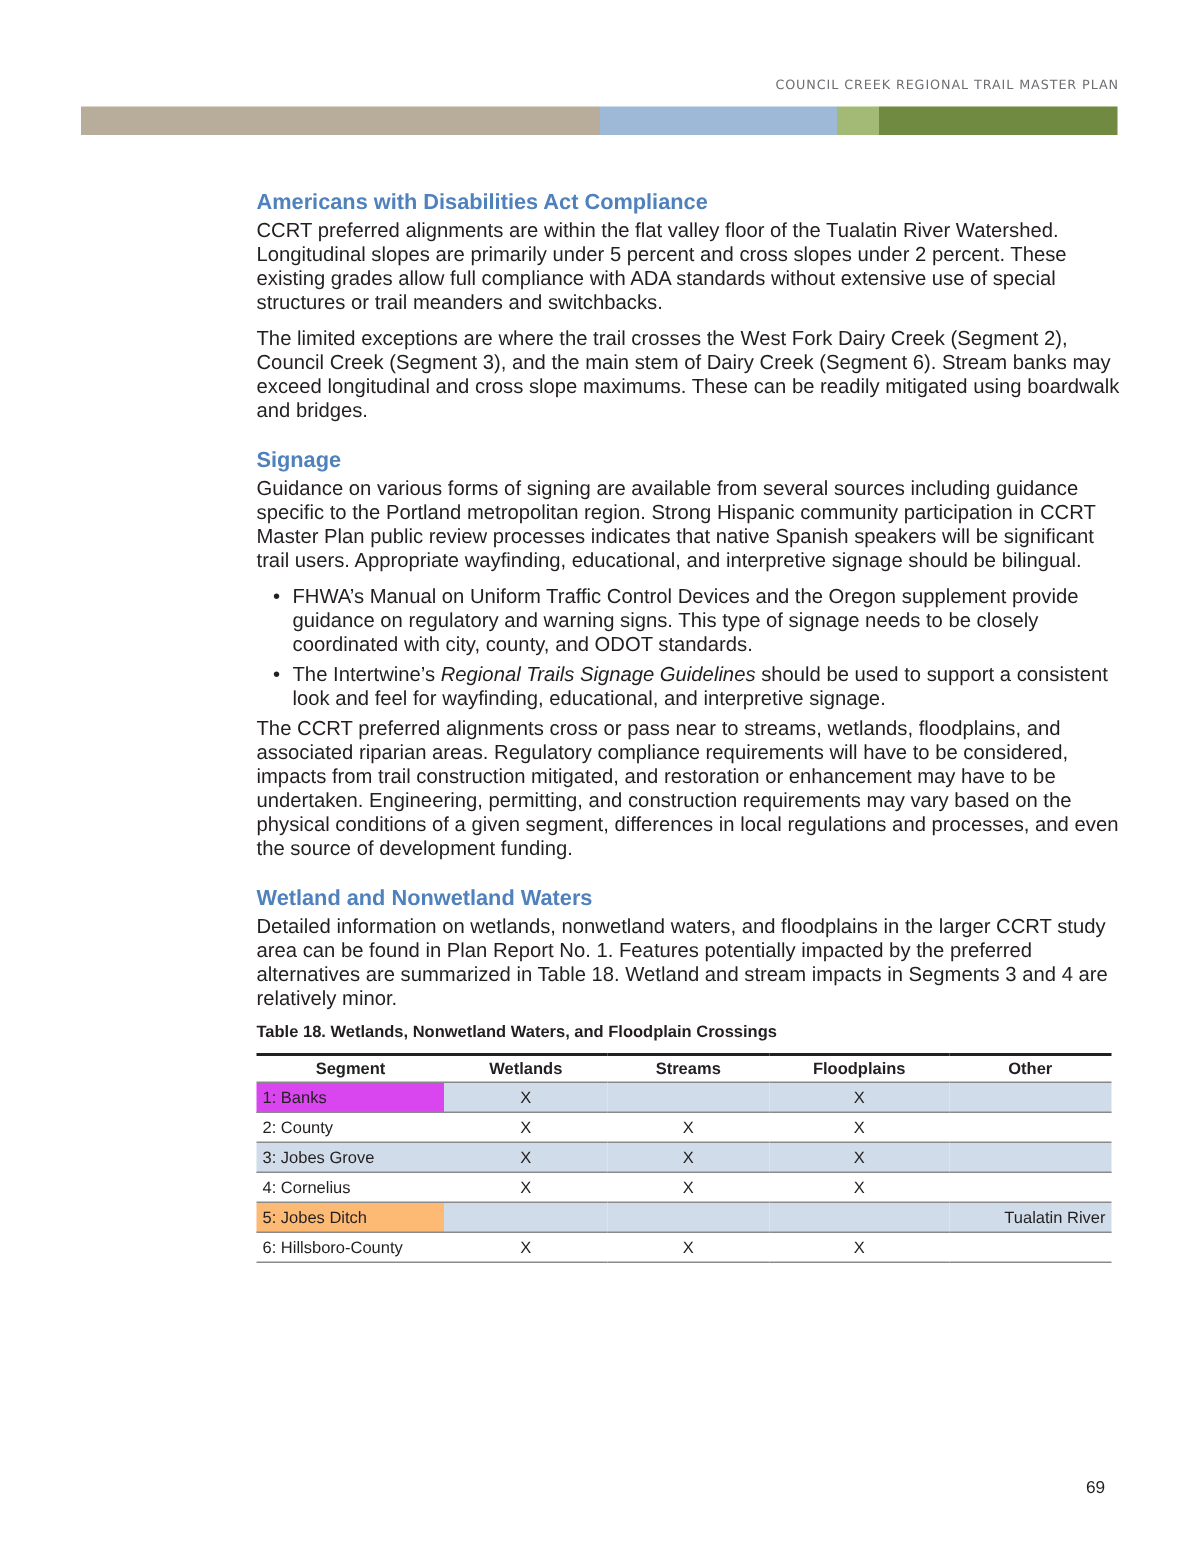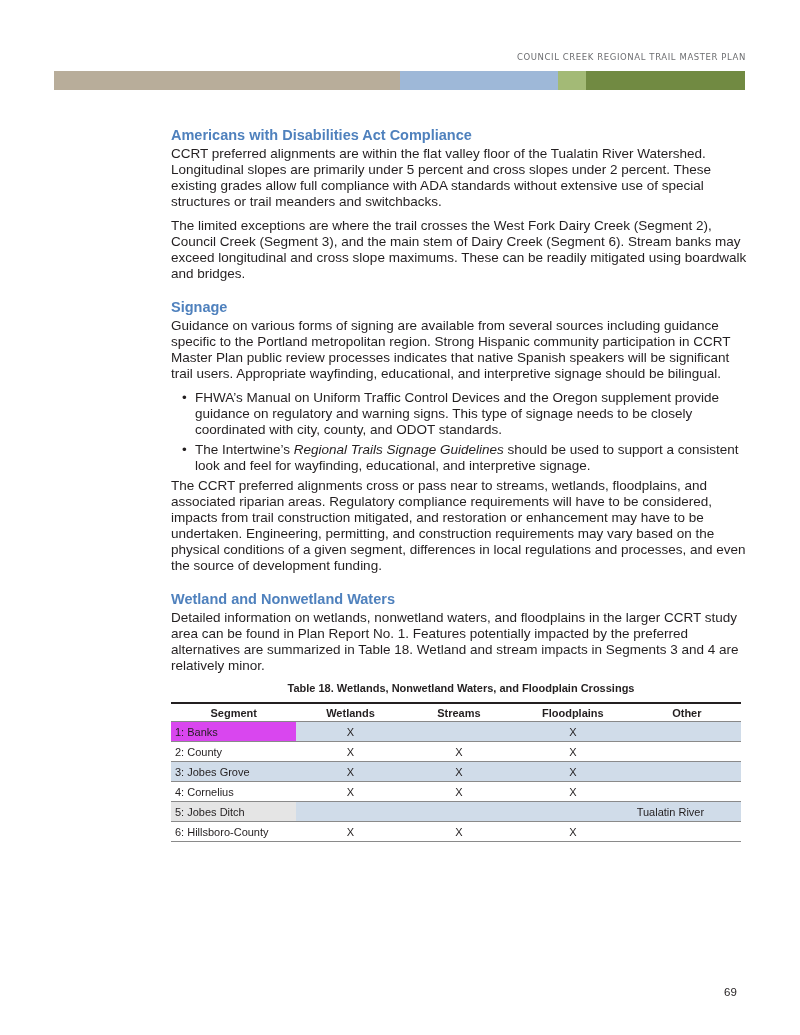--- a/index.html
+++ b/index.html
@@ -10,27 +10,27 @@
     .color-bar { position: absolute; top: 71px; left: 54px; width: 691px; height: 19px; display: flex; }
     .color-bar div { height: 100%; }
     .content { position: absolute; top: 124px; left: 171px; width: 580px; }
     h3 { margin: 0; font-size: 14.5px; font-weight: bold; color: #4f81bd; line-height: 22px; }
     h2 { margin: 0; font-size: 20px; font-weight: normal; color: #6b4b32; line-height: 26px; }
     p { margin: 0 0 8px 0; font-size: 13.5px; line-height: 16px; }
     .gap { height: 6px; }
     ul { margin: 0 0 4px 0; padding-left: 0; list-style: none; }
     li { font-size: 13.5px; line-height: 16px; position: relative; padding-left: 24px; margin-left: 0; margin-bottom: 4px; }
     li .bullet { position: absolute; left: 11px; top: 0; }
-    .caption { text-align: center; font-weight: bold; font-size: 11px; margin: 6px 0 8px 0; }
+    .caption { text-align: left; font-weight: bold; font-size: 11px; margin: 6px 0 8px 0; }
     table { width: 570px; border-collapse: collapse; font-size: 11px; }
     thead th { border-top: 2.5px solid #231f20; font-weight: bold; text-align: center; padding: 3px 4px 2px 4px; border-bottom: 1px solid #888; }
     tbody td { padding: 2px 4px; text-align: center; border-bottom: 1.5px solid #8a8a8a; height: 15px; }
     tbody td:first-child { text-align: left; }
     tbody tr.shaded td { background: #d0dce9; }
-    tbody td.other { text-align: left; }
+    tbody td.other { text-align: right; }
     .page-number { position: absolute; top: 986px; left: 724px; font-size: 11.5px; color: #231f20; }
   </style>
 </head>
 <body>
 
 <div class="running-head">COUNCIL CREEK REGIONAL TRAIL MASTER PLAN</div>
 
 <div class="color-bar">
   <div style="background: rgb(184, 173, 154); flex: 0.5 0 0px;"></div>
   <div style="background: rgb(158, 184, 216); flex: 0.23 0 0px;"></div>
@@ -97,21 +97,21 @@
         <td class="other" style="background: rgb(208, 220, 233);"></td>
       </tr>
       <tr>
         <td>4: Cornelius</td>
         <td>X</td>
         <td>X</td>
         <td>X</td>
         <td class="other"></td>
       </tr>
       <tr class="shaded">
-        <td style="background: #e5e5e5;">5: Jobes Ditch</td>
+        <td style="background: #fdba74;">5: Jobes Ditch</td>
         <td style="background: rgb(208, 220, 233);"></td>
         <td style="background: rgb(208, 220, 233);"></td>
         <td style="background: rgb(208, 220, 233);"></td>
         <td class="other" style="background: rgb(208, 220, 233);">Tualatin River</td>
       </tr>
       <tr>
         <td>6: Hillsboro-County</td>
         <td>X</td>
         <td>X</td>
         <td>X</td>

